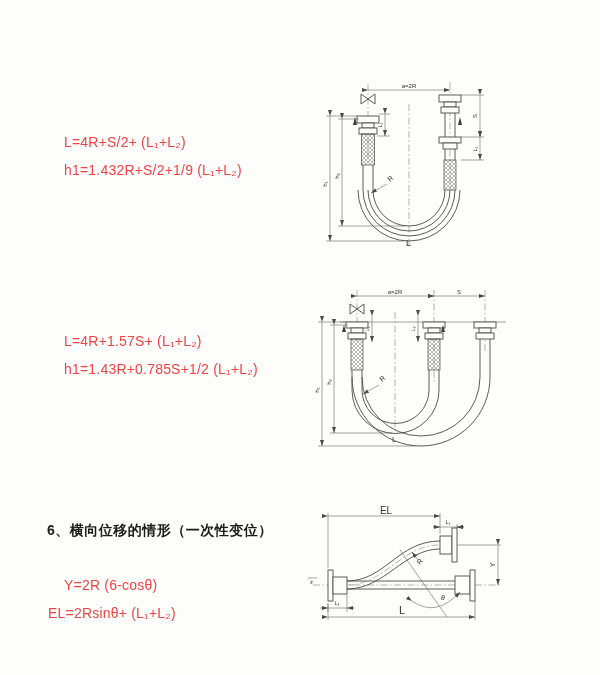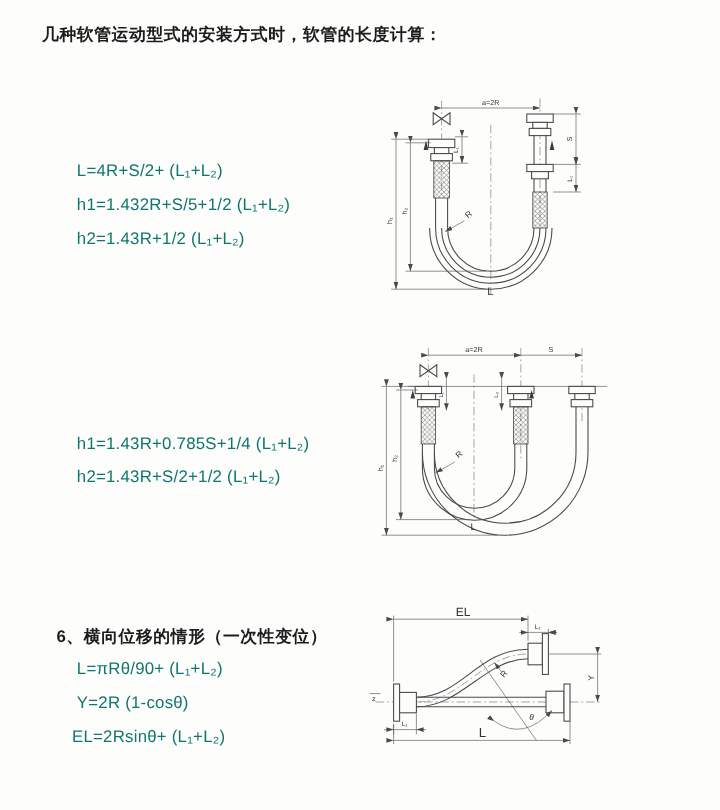--- a/index.html
+++ b/index.html
@@ -5,47 +5,44 @@
   html,body{margin:0;padding:0;background:#fff;}
   .page{
     position:relative;width:600px;height:675px;background:#fdfdfc;
     font-family:"Liberation Sans","DejaVu Sans",sans-serif;color:#1c1c1c;overflow:hidden;
   }
   .title{
     position:absolute;left:35px;top:20px;font-size:14px;font-weight:bold;
     letter-spacing:0.5px;white-space:nowrap;
   }
   .heading{position:absolute;font-size:14px;font-weight:bold;white-space:nowrap;letter-spacing:0.5px;}
-  .formula{position:absolute;font-size:14px;font-weight:500;white-space:nowrap;letter-spacing:0.2px;color:#0f766e;}
+  .formula{position:absolute;font-size:14px;font-weight:500;white-space:nowrap;letter-spacing:0.2px;color:#ef4444;}
   svg{position:absolute;}
   svg text{font-family:"Liberation Sans","DejaVu Sans",sans-serif;fill:#333;}
   .ol{fill:none;stroke:#4a4a4a;stroke-width:0.9;}           
   .tl{fill:none;stroke:#5a5a5a;stroke-width:0.55;}          
   .cl{fill:none;stroke:#6a6a6a;stroke-width:0.5;stroke-dasharray:7 2.5 1.5 2.5;} 
   .fit{fill:#fdfdfc;stroke:#4a4a4a;stroke-width:0.9;}       
   .solid{fill:#3c3c3c;stroke:none;}
 </style>
 </head>
 <body>
 
 <div class="page">
 
-  <div class="title">几种软管运动型式的安装方式时，软管的长度计算：</div>
 
   <div class="formula" style="left:64px;top:134px;">L=4R+S/2+ (L₁+L₂)</div>
-  <div class="formula" style="left:64px;top:162px;">h1=1.432R+S/5+1/2 (L₁+L₂)</div>
-  <div class="formula" style="left:64px;top:190px;">h2=1.43R+1/2 (L₁+L₂)</div>
-
-  <div class="formula" style="left:64px;top:361px;">h1=1.43R+0.785S+1/4 (L₁+L₂)</div>
-  <div class="formula" style="left:64px;top:389px;">h2=1.43R+S/2+1/2 (L₁+L₂)</div>
+  <div class="formula" style="left:64px;top:162px;">h1=1.432R+S/2+1/9 (L₁+L₂)</div>
+
+  <div class="formula" style="left:64px;top:333px;">L=4R+1.57S+ (L₁+L₂)</div>
+  <div class="formula" style="left:64px;top:361px;">h1=1.43R+0.785S+1/2 (L₁+L₂)</div>
 
   <div class="heading" style="left:47px;top:522px;">6、横向位移的情形（一次性变位）</div>
-  <div class="formula" style="left:64px;top:549px;">L=πRθ/90+ (L₁+L₂)</div>
-  <div class="formula" style="left:64px;top:577px;">Y=2R (1-cosθ)</div>
-  <div class="formula" style="left:60px;top:605px;">EL=2Rsinθ+ (L₁+L₂)</div>
+  <div class="formula" style="left:64px;top:577px;">Y=2R (6-cosθ)</div>
+  <div class="formula" style="left:48px;top:605px;">EL=2Rsinθ+ (L₁+L₂)</div>
 
   <svg style="left:310px;top:72px;" width="290" height="185" viewBox="0 0 290 185">
     <defs>
       <marker id="arrA" markerUnits="userSpaceOnUse" markerWidth="7" markerHeight="5" refX="6" refY="2" orient="auto">
         <path d="M0,0 L6,2 L0,4 Z" fill="#4a4a4a"></path>
       </marker>
       <pattern id="hatchA" width="4" height="4" patternUnits="userSpaceOnUse">
         <path d="M0,0 L4,4 M4,0 L0,4" stroke="#666" stroke-width="0.45"></path>
       </pattern>
     </defs>

